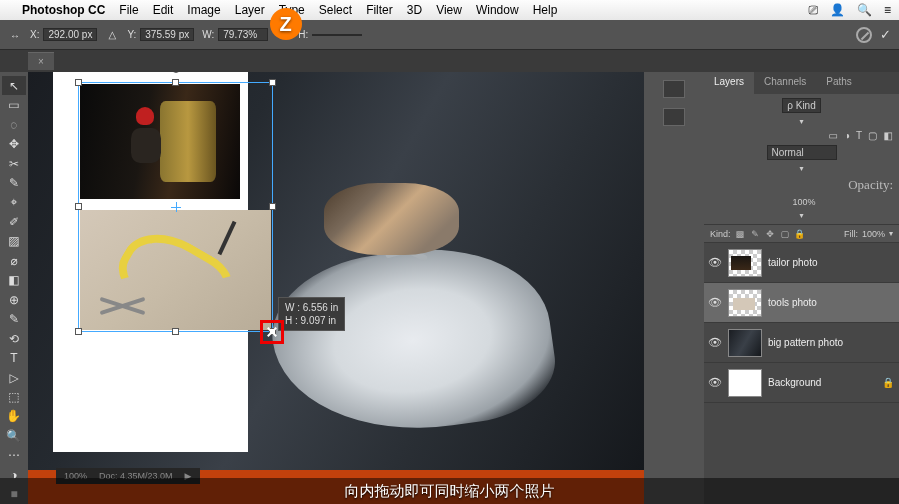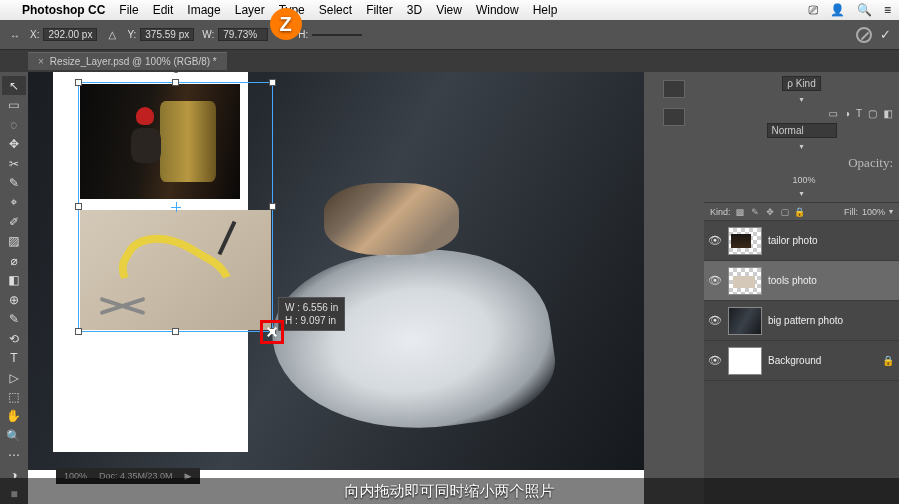--- a/index.html
+++ b/index.html
@@ -22,21 +22,21 @@
 
 .tab-bar { height:22px; background:#3a3a3a; display:flex; align-items:center; padding-left:28px;}
 .tab { background:#535353; padding:3px 10px; font-size:10px; border-top:1px solid #666; display:flex; gap:6px; align-items:center;}
 .tab .x { font-size:10px; color:#aaa;}
 
 .main { position:absolute; top:72px; bottom:0; left:0; right:0; display:flex; }
 .toolbox { width:28px; background:#535353; display:flex; flex-direction:column; align-items:center; padding-top:4px; gap:0; }
 .toolbox .tool { width:24px; height:20px; display:flex; align-items:center; justify-content:center; font-size:12px; color:#ddd; cursor:pointer; }
 .toolbox .tool.sel { background:#3a3a3a; }
 
-.canvas-area { flex:1; background:#ffffff; position:relative; overflow:hidden;}
+.canvas-area { flex:1; background:#c2410c; position:relative; overflow:hidden;}
 .big-photo { position:absolute; left:0; top:0; right:0; bottom:34px; background:linear-gradient(120deg,#1a1d22 0%,#252a30 30%,#3a4048 50%,#2a2f35 70%,#15181c 100%);}
 .big-photo::before { content:""; position:absolute; left:40%; top:45%; width:45%; height:45%; background:radial-gradient(ellipse,#e8ebef 0%,#d5dade 40%,#9ba2a8 70%,transparent 85%); border-radius:40% 50% 30% 60%; transform:rotate(-8deg);}
 .big-photo::after { content:""; position:absolute; left:48%; top:28%; width:22%; height:18%; background:linear-gradient(135deg,#4a3a2a 0%,#7a6a5a 30%,#c9a882 50%,#8a7a6a 80%); border-radius:40%;}
 .scissors-big { position:absolute; left:58%; top:38%; width:12%; height:15%; }
 .scissors-big::before, .scissors-big::after { content:""; position:absolute; width:60%; height:6px; background:#aab0b5; border-radius:3px; top:40%; }
 .scissors-big::before { transform:rotate(25deg); }
 .scissors-big::after { transform:rotate(-15deg); }
 
 .white-page { position:absolute; left:25px; top:0; width:195px; height:380px; background:#fff; }
 .sel-box { position:absolute; left:50px; top:10px; width:195px; height:250px; border:1px solid #4af; }
@@ -149,21 +149,20 @@
   </div>
   <div class="commit">
     <span class="circ"></span>
     <span class="check">✓</span>
   </div>
 </div>
 
 <div class="tab-bar">
   <div class="tab">
     <span class="x">×</span>
-    <span>Resize_Layer.psd @ 100% (RGB/8) *</span>
   </div>
 </div>
 
 <div class="main">
 
   <div class="toolbox">
     <div class="tool sel">↖</div>
     <div class="tool">▭</div>
     <div class="tool">◌</div>
     <div class="tool">✥</div>
@@ -224,20 +223,25 @@
       <span>▶</span>
     </div>
   </div>
 
   <div class="right-col">
     <div class="ico"></div>
     <div class="ico"></div>
   </div>
 
   <div class="panels">
+    <div class="panel-tabs">
+      <div class="ptab act">Layers</div>
+      <div class="ptab">Channels</div>
+      <div class="ptab">Paths</div>
+    </div>
     <div class="layer-opts">
       <div class="row">
         <span class="sel">ρ Kind</span>
         <span style="font-size:8px">▾</span>
         <div class="row-icons">
           <span>▭</span>
           <span>◑</span>
           <span>T</span>
           <span>▢</span>
           <span>◧</span>

